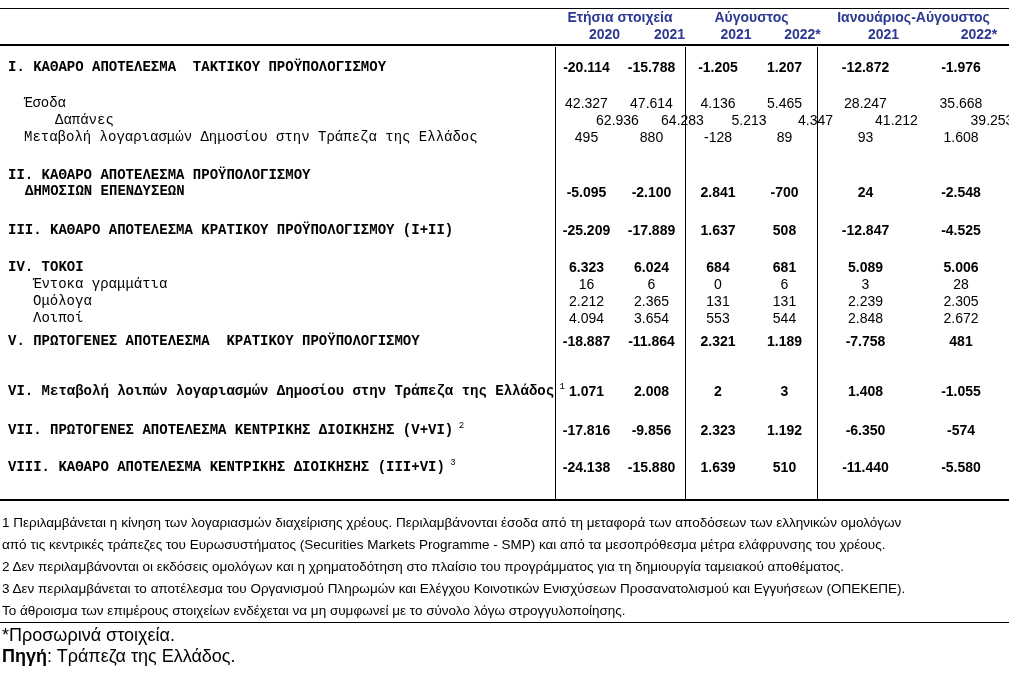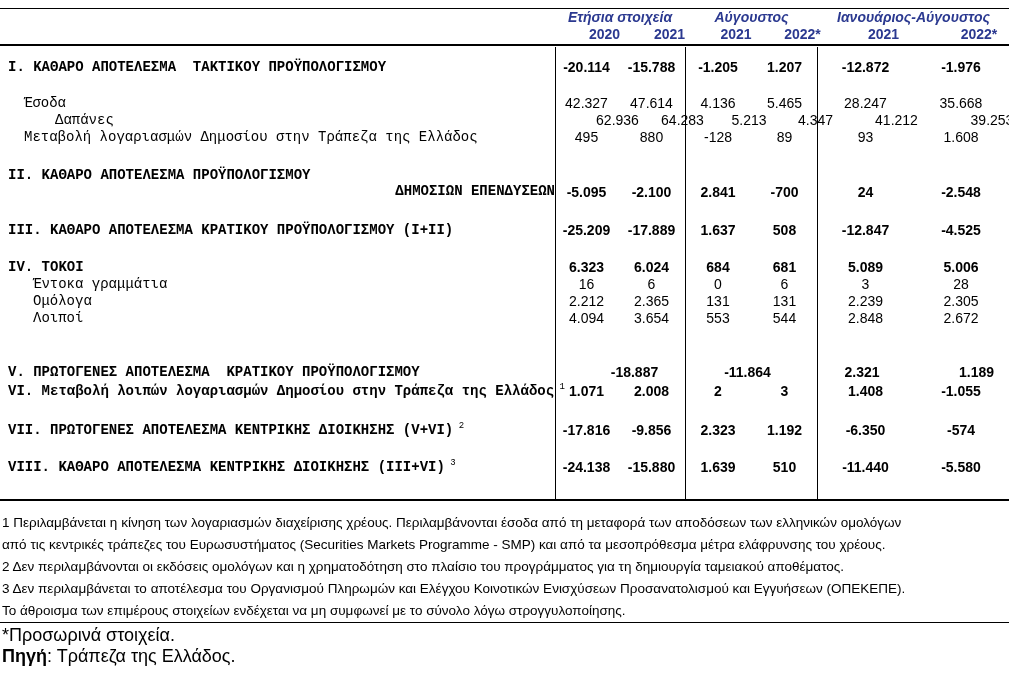--- a/index.html
+++ b/index.html
@@ -15,42 +15,41 @@
   .hline.foot-sep     { top:622px;height:1px; }
   .vline { position:absolute; top:47px; height:452px; width:1px; background:#000; }
   .vline.v1 { left:555px; }
   .vline.v2 { left:685px; }
   .vline.v3 { left:817px; }
 
   .hgroups {
     position:absolute; top:9px; left:0; width:798px;
     display:grid; grid-template-columns:555px 130px 133px 191px;
     line-height:16px;
-    font-style:italic;
   }
   .hyears {
     position:absolute; top:26px; left:2px; width:1009px;
     display:grid; grid-template-columns:555px 63px 67px 66px 67px 95px 96px;
     line-height:16px;
     padding-left:16px;
   }
   .navy-h { color:#2B3990; font-weight:bold; font-size:14px; text-align:center; white-space:nowrap; }
 
   .trow {
     position:absolute; left:0; width:1009px;
     display:grid; grid-template-columns:555px 63px 67px 66px 67px 95px 96px;
     font-size:14px; line-height:16px;
   }
   .trow .label { padding-left:8px; }
   .trow .label .lbl-line { white-space:pre; display:block;font-family:Liberation Mono, monospace; }
   .trow.sub  .label { padding-left:24px; }
   .trow.sub2 .label { padding-left:33px; }
   .trow.section { font-weight:bold; }
   .trow .val { text-align:center; white-space:nowrap; }
-  .trow .label .l2 { padding-left:17px;text-align:right; }
+  .trow .label .l2 { padding-left:17px; }
   .trow.two-line .val { padding-top:17px; }
   sup.fn-ref { font-size:9px; font-weight:normal; vertical-align:super; line-height:0; }
 
   .footnotes {
     position:absolute; top:512px; left:0; width:1007px; padding-left:2px;
     font-size:13.5px; line-height:22px;
   }
   .fn-line { white-space:nowrap; }
   .bottom-notes {
     position:absolute; top:625px; left:0; width:1007px; padding-left:2px;
@@ -198,21 +197,21 @@
       <span class="lbl-line l1">Λοιποί</span>
 
     </div>
     <div class="val">4.094</div>
     <div class="val">3.654</div>
     <div class="val">553</div>
     <div class="val">544</div>
     <div class="val">2.848</div>
     <div class="val">2.672</div>
   </div>
-      <div class="trow section" style="top: 364px; gap: 48px;">
+      <div class="trow section" style="top: 333px;">
     <div class="cell label">
       <span class="lbl-line l1">V. ΠΡΩΤΟΓΕΝΕΣ ΑΠΟΤΕΛΕΣΜΑ  ΚΡΑΤΙΚΟΥ ΠΡΟΫΠΟΛΟΓΙΣΜΟΥ</span>
 
     </div>
     <div class="val">-18.887</div>
     <div class="val">-11.864</div>
     <div class="val">2.321</div>
     <div class="val">1.189</div>
     <div class="val">-7.758</div>
     <div class="val">481</div>

